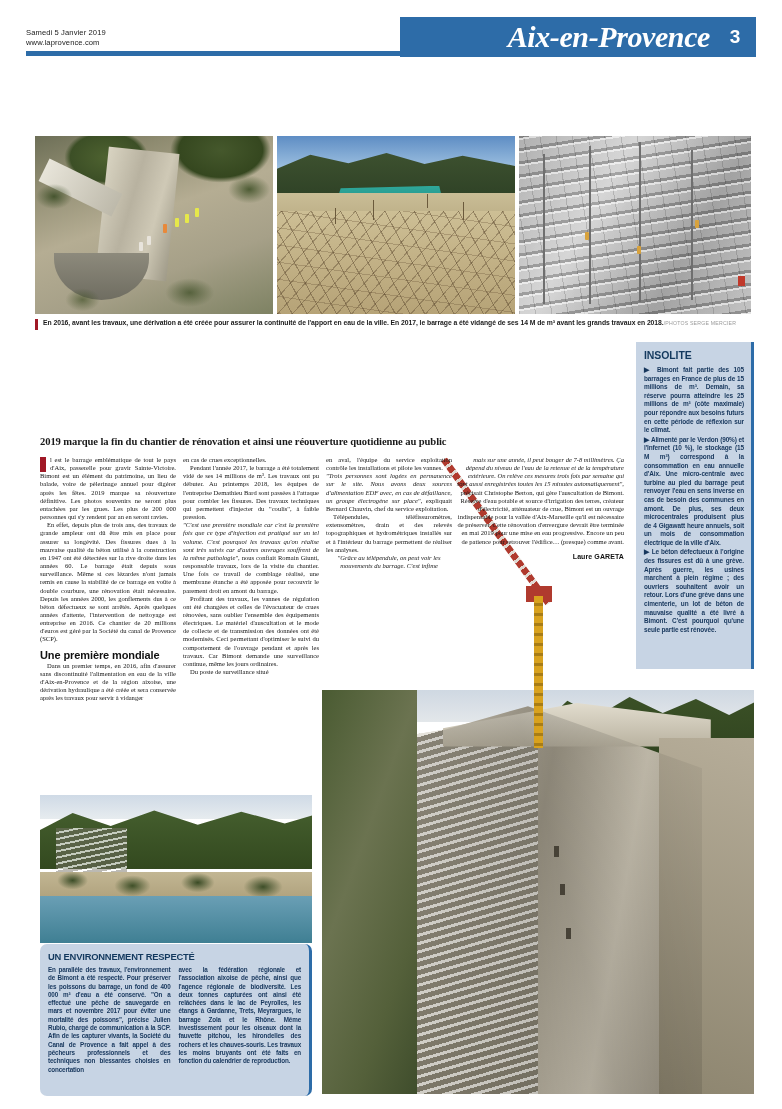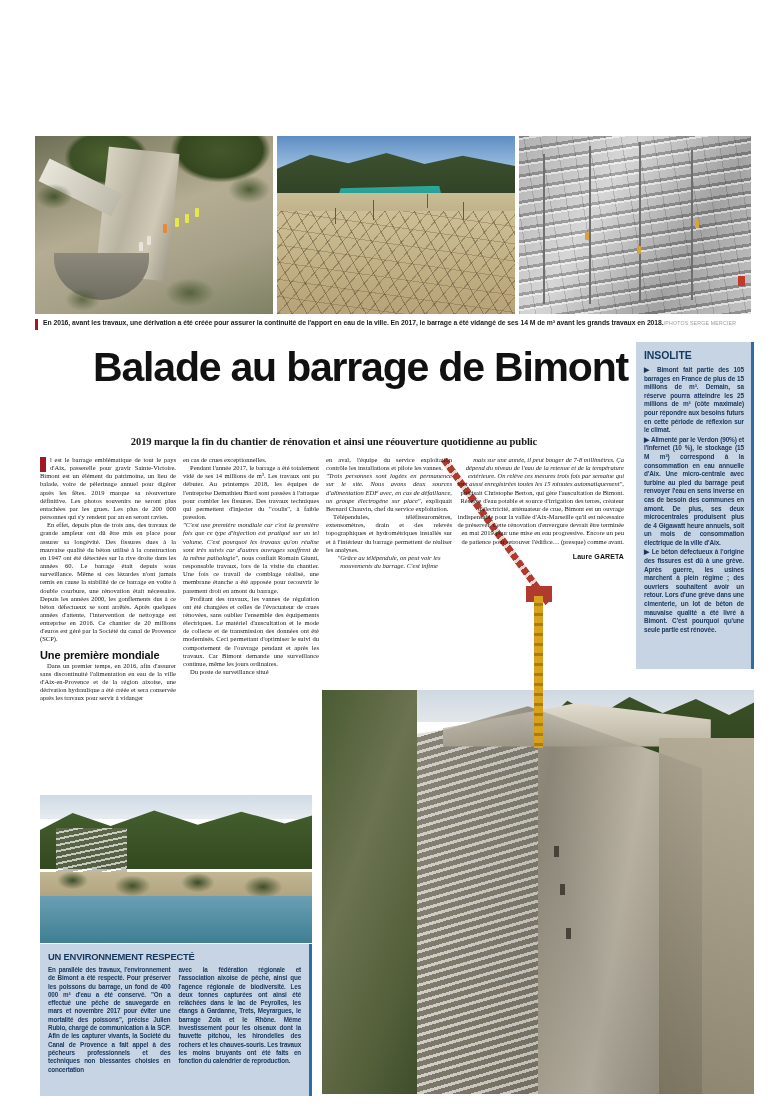--- a/index.html
+++ b/index.html
@@ -130,21 +130,21 @@
     position: absolute; left: 40px; top: 346px; width: 588px;
     font-family: "Liberation Sans", sans-serif;
     font-weight: bold; font-size: 41px; line-height: 42px;
     color: #111; letter-spacing: -1.2px; text-align: right;
   }
   .headline .hl1 { display:block; }
   .headline .hl2 { display:block; }
   .subhead {
     position: absolute; left: 40px; top: 436px; width: 588px;
     font-family: "Liberation Serif", serif;
-    font-size: 10.6px; font-weight: bold; color: #1a1a1a; text-align: center;
+    font-size: 10.6px; font-weight: bold; color: #1a1a1a; text-align: left;
     letter-spacing: -.1px;
   }
 
   
   .body-col {
     position: absolute;
     font-family: "Liberation Serif", serif;
     font-size: 6.55px; line-height: 8.15px; color: #161616;
     text-align: justify; text-justify: inter-word;
     hyphens: auto;
@@ -244,38 +244,49 @@
       radial-gradient(ellipse 22px 13px at 12% 60%, rgba(46,66,28,.9), transparent 70%),
       radial-gradient(ellipse 26px 15px at 34% 70%, rgba(50,70,30,.9), transparent 70%),
       radial-gradient(ellipse 24px 14px at 58% 64%, rgba(44,64,26,.9), transparent 70%),
       radial-gradient(ellipse 28px 16px at 82% 72%, rgba(48,68,30,.9), transparent 70%); }
 
   
   .envbox {
     position: absolute; left: 40px; top: 944px; width: 272px; height: 152px;
     background: #c7d4e4; border-right: 3px solid #2d6ca8;
     padding: 7px 8px 6px 8px;
+    border-radius: 7px;
   }
   .envbox-title {
     font-family: "Liberation Sans", sans-serif;
     font-weight: bold; font-size: 9.4px; color: #13395e; margin-bottom: 4px; letter-spacing: -.2px;
   }
   .envbox-cols { display: flex; gap: 8px; }
   .envbox-cols > div { width: 124px; }
   .envbox p {
     font-family: "Liberation Sans", sans-serif;
     font-size: 6.3px; line-height: 8.3px; color: #16365c;
     text-align: justify; font-weight: bold; letter-spacing: -.15px;
   }
 </style>
 </head>
 <body>
 
 <div class="page">
 
+  <div class="masthead">
+    <div class="mast-date-block">
+      <div class="mast-date">Samedi 5 Janvier 2019</div>
+      <div class="mast-url">www.laprovence.com</div>
+    </div>
+    <div class="mast-rule"></div>
+    <div class="mast-banner"></div>
+    <div class="mast-title">Aix-en-Provence</div>
+    <div class="mast-pagenum">3</div>
+  </div>
 
 
   <div class="photo-strip">
 
     <div class="photo ph1">
       <div class="sky"></div>
       <div class="rockface"></div>
       <div class="chute"></div>
       <div class="basin"></div>
       <div class="scrub"></div>
@@ -313,21 +324,20 @@
   </div>
 
   <div class="caption-row">
     <div class="caption-tick"></div>
     <div class="caption-text">
       <span>En 2016, avant les travaux, une dérivation a été créée pour assurer la continuité de l'apport en eau de la ville. En 2017, le barrage a été vidangé de ses 14 M de m³ avant les grands travaux en 2018.</span><span class="caption-credit">/PHOTOS SERGE MERCIER</span>
     </div>
   </div>
 
   <div class="headline">
-    <span class="hl1">Balade au barrage de Bimont</span>
   </div>
   <div class="subhead">2019 marque la fin du chantier de rénovation et ainsi une réouverture quotidienne au public</div>
 
   <div class="main-photo">
     <div class="mp-sky"></div>
     <div class="mp-trees"></div>
     <div class="mp-wall"></div>
     <div class="mp-steps"></div>
     <div class="mp-crest"></div>
     <div class="mp-road"></div>

